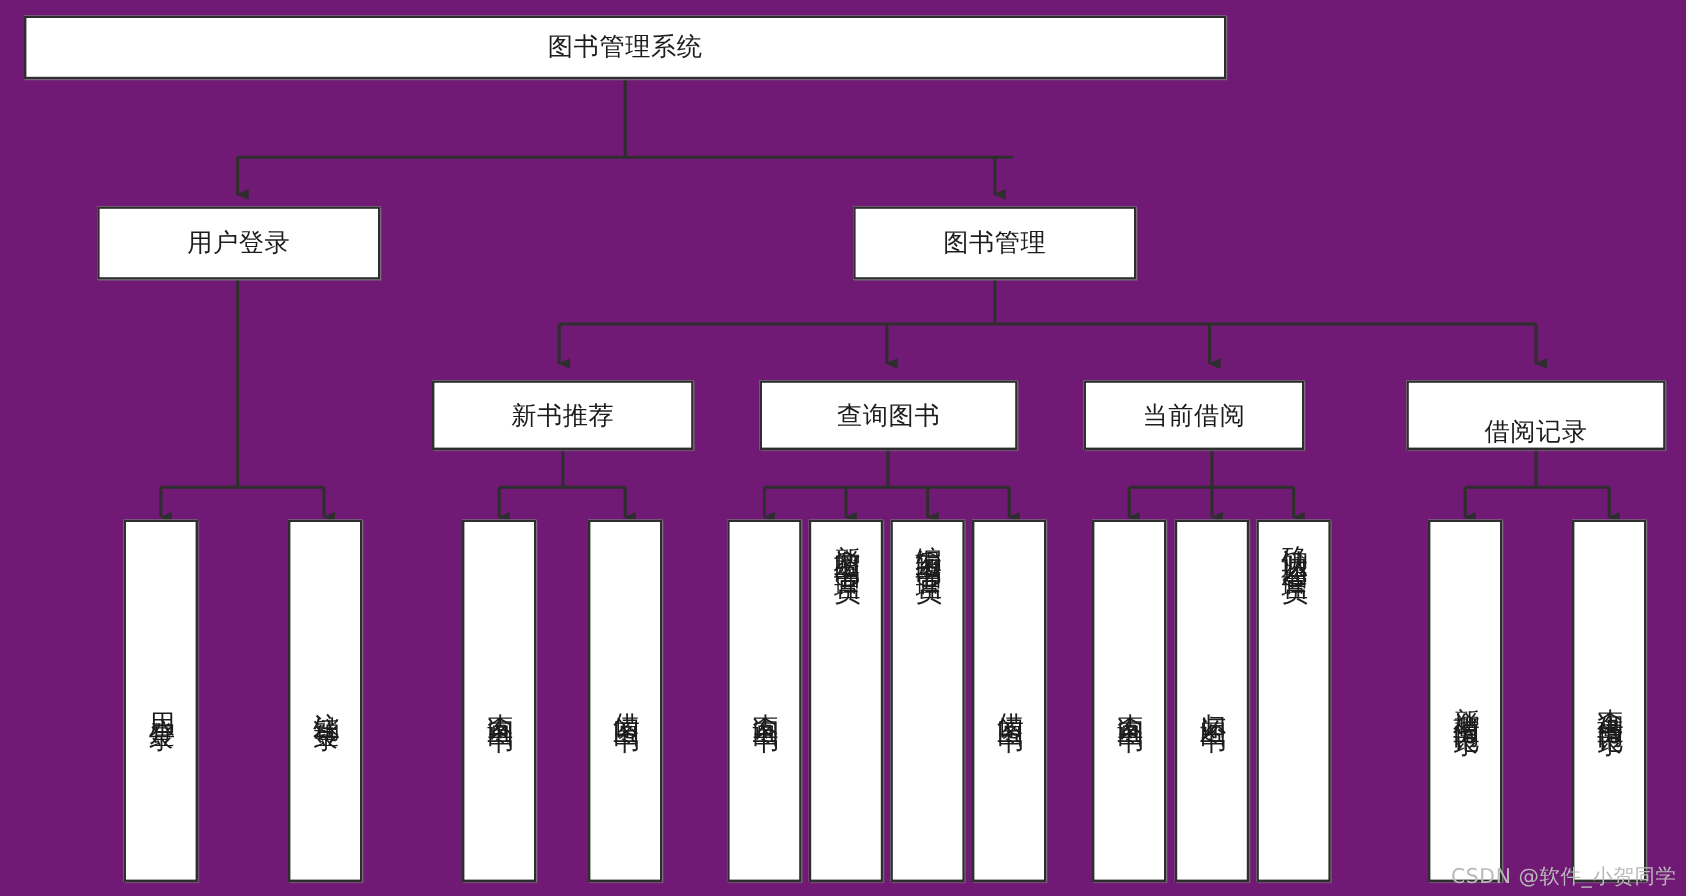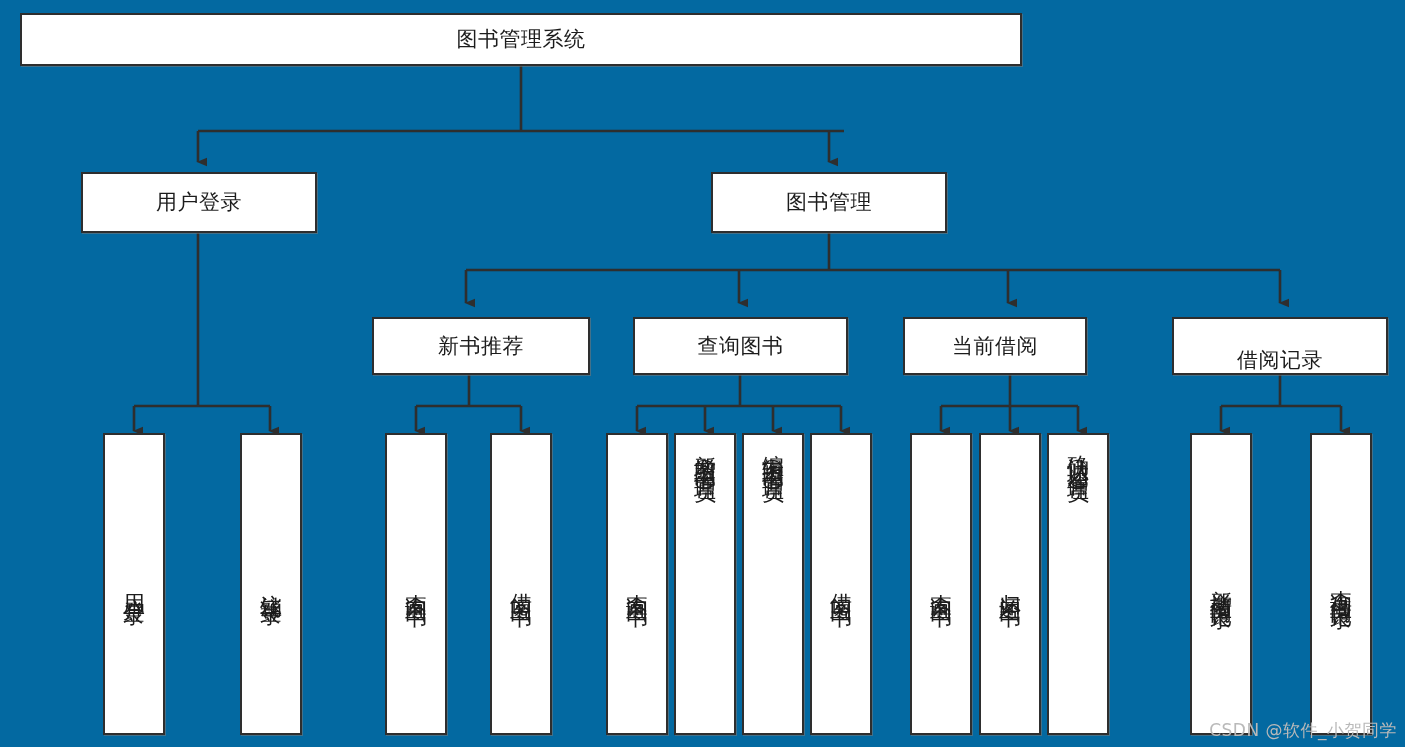--- a/index.html
+++ b/index.html
@@ -7,21 +7,21 @@
     padding: 0;
     background: #ffffff;
   }
   body {
     font-family: "DejaVu Sans", "Liberation Sans", sans-serif;
   }
   #canvas {
     position: relative;
     width: 1405px;
     height: 747px;
-    background: #0369a1;
+    background: #701a75;
     overflow: hidden;
   }
   svg#edges {
     position: absolute;
     left: 0;
     top: 0;
     width: 1405px;
     height: 747px;
     pointer-events: none;
   }
@@ -134,21 +134,21 @@
     <span class="lbl">图书管理系统</span>
   </div>
 
   <div class="node horiz" style="left:81px; top:172px; width:236px; height:61px;">
     <span class="lbl">用户登录</span>
   </div>
   <div class="node horiz" style="left:711px; top:172px; width:236px; height:61px;">
     <span class="lbl">图书管理</span>
   </div>
 
-  <div class="node horiz" style="left:360px; top:317px; width:218px; height:58px;margin-left:12px;">
+  <div class="node horiz" style="left:360px; top:317px; width:218px; height:58px;">
     <span class="lbl">新书推荐</span>
   </div>
   <div class="node horiz" style="left:633px; top:317px; width:215px; height:58px;">
     <span class="lbl">查询图书</span>
   </div>
   <div class="node horiz" style="left:903px; top:317px; width:184px; height:58px;">
     <span class="lbl">当前借阅</span>
   </div>
   <div class="node horiz" style="left:1172px; top:317px; width:216px; height:58px;align-items:flex-end;">
     <span class="lbl">借阅记录</span>

